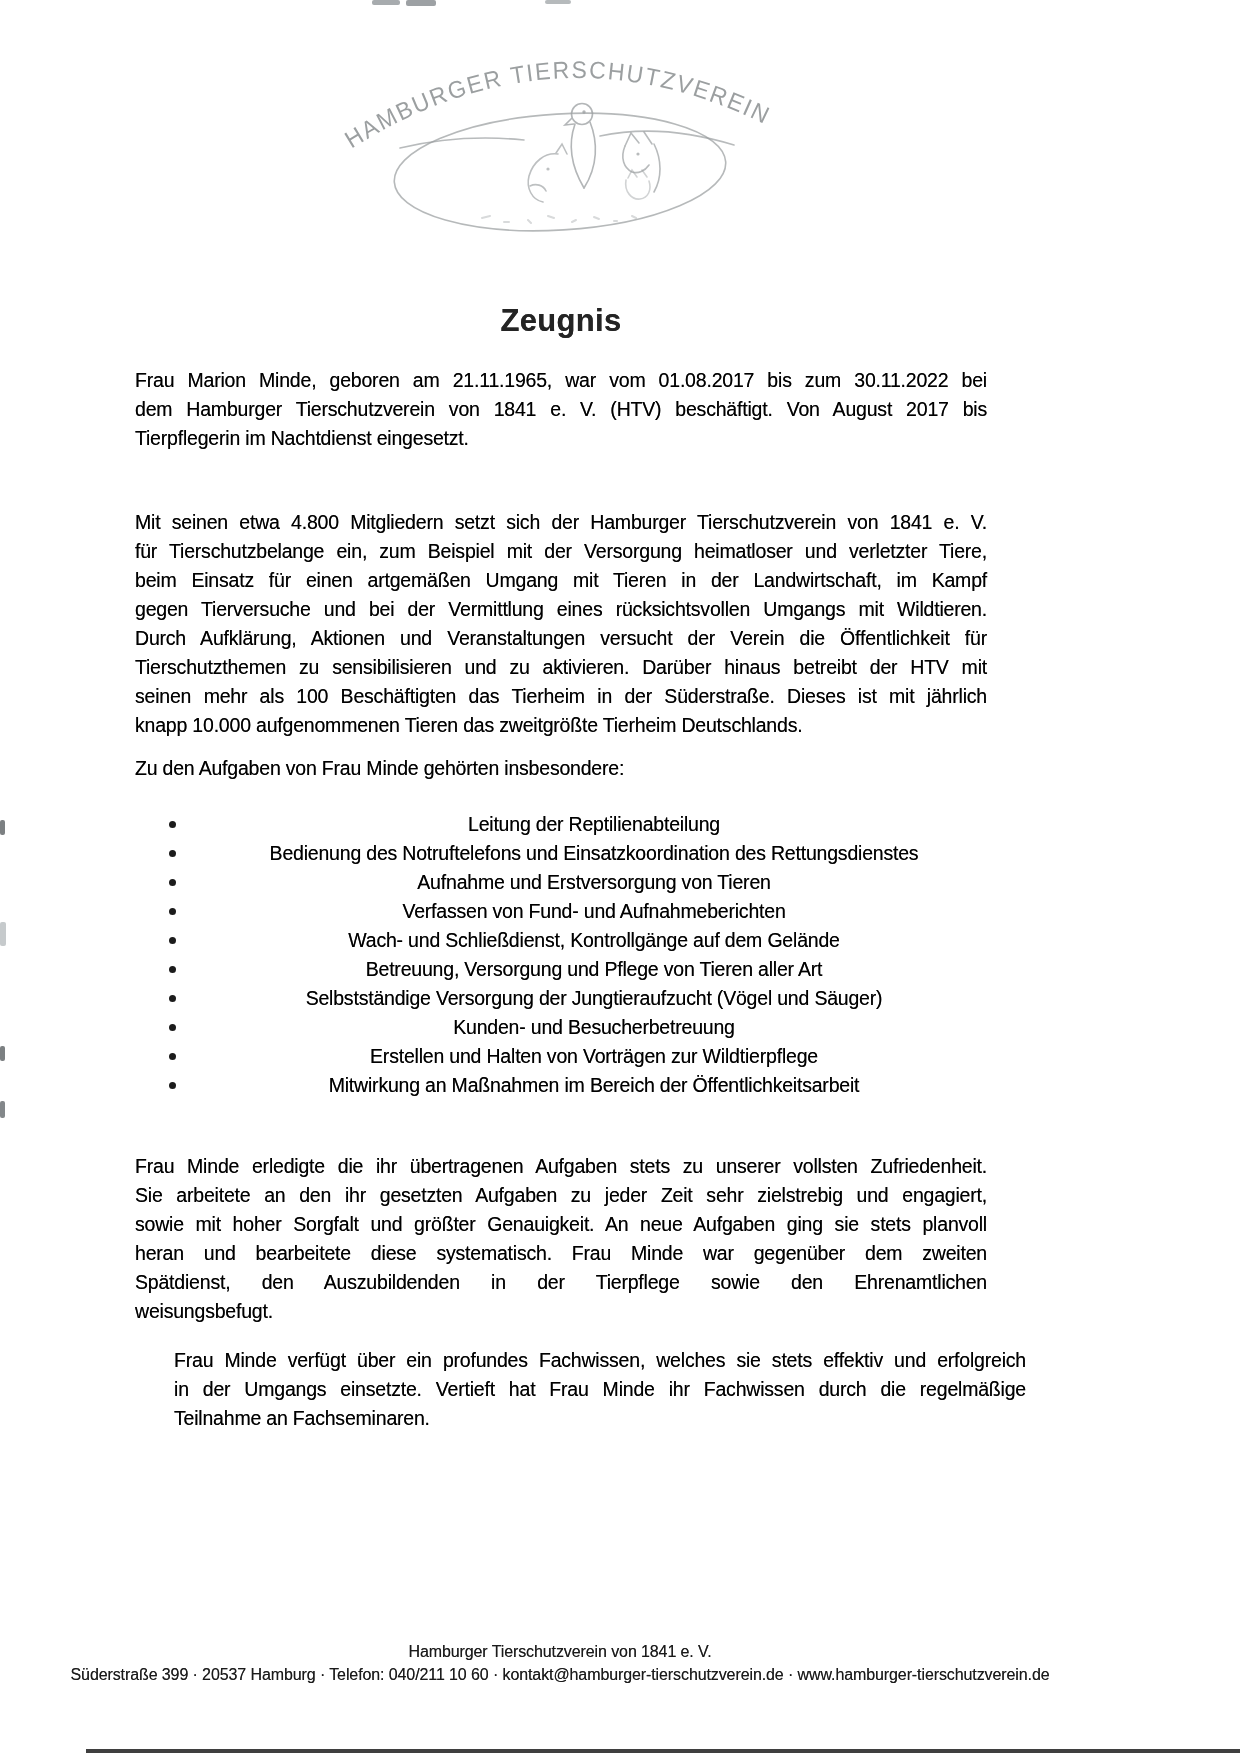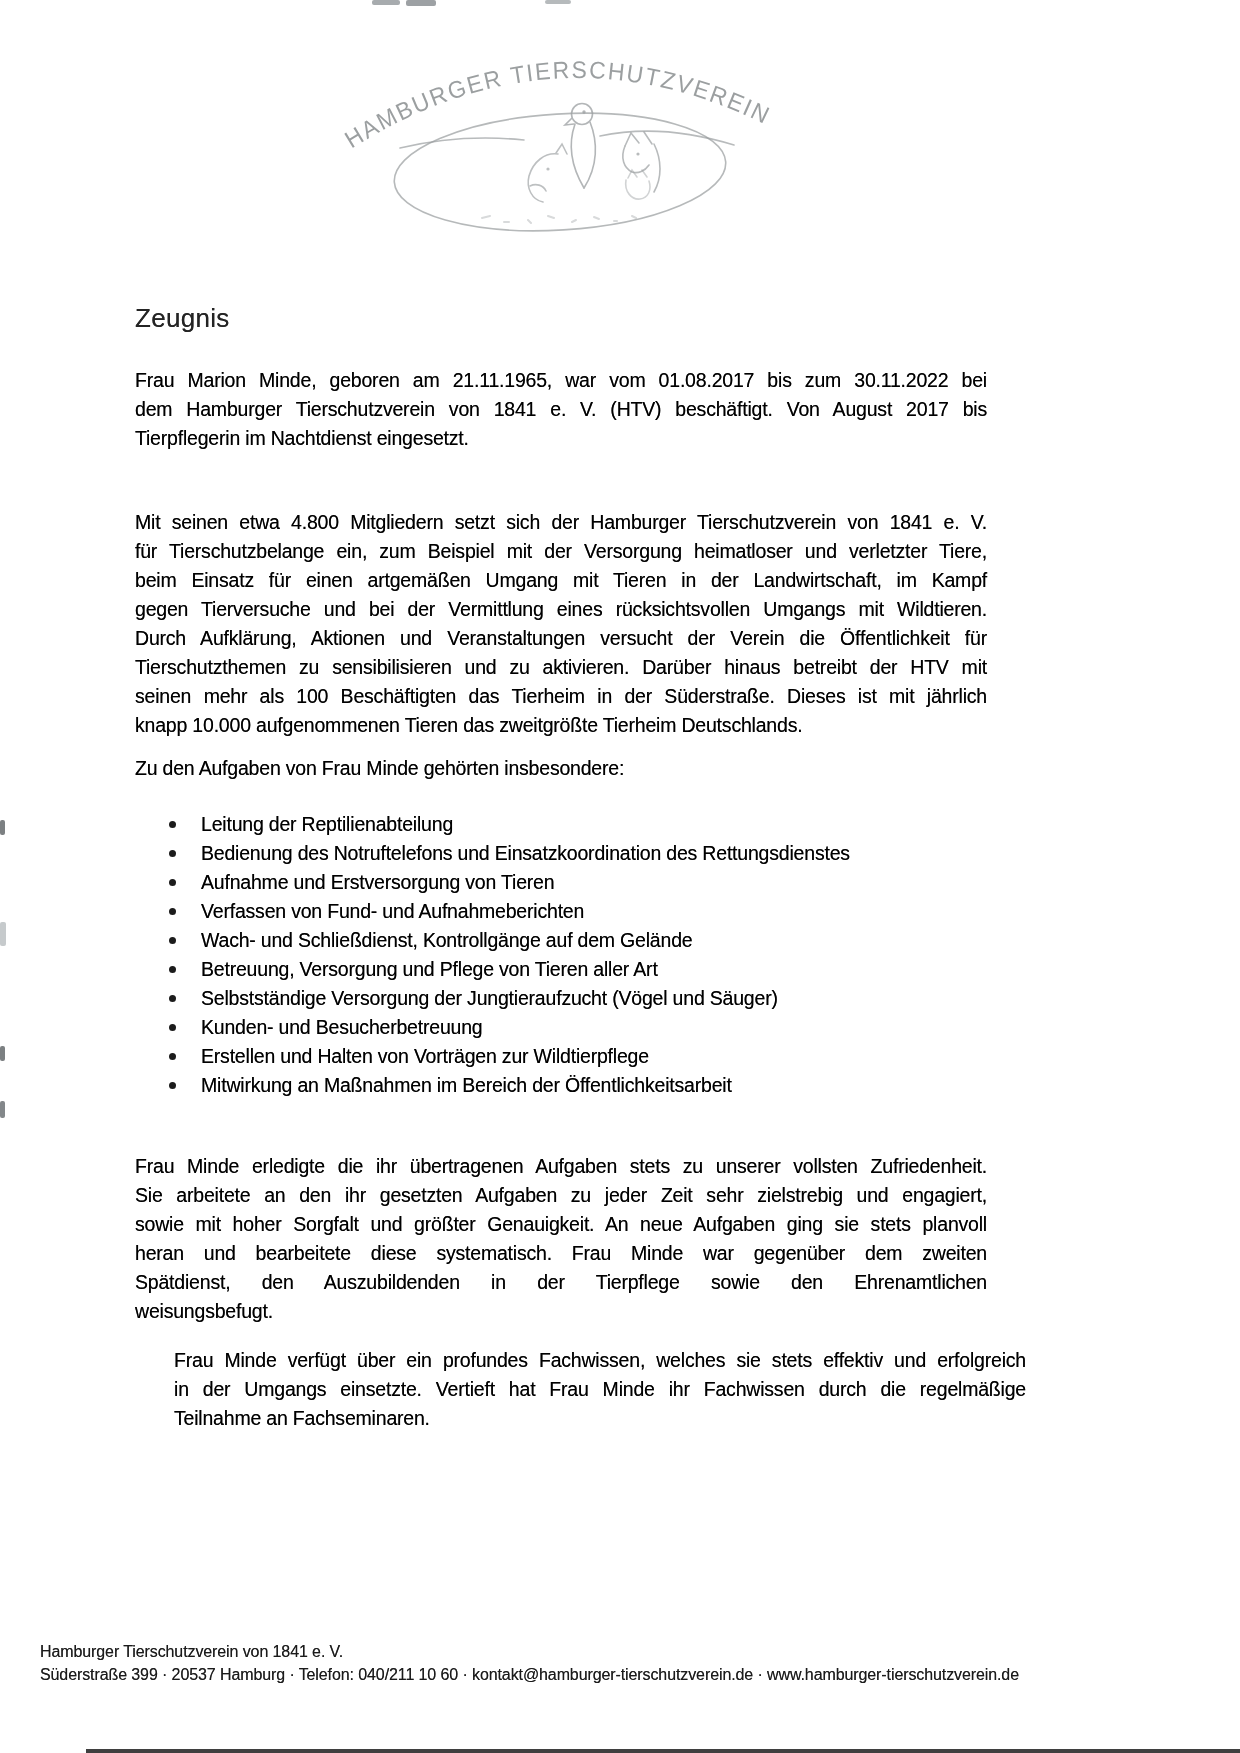--- a/index.html
+++ b/index.html
@@ -8,59 +8,60 @@
     width: 1240px;
     height: 1753px;
     background: #ffffff;
     font-family: "Liberation Sans", sans-serif;
     color: #1f1f1f;
     overflow: hidden;
   }
   .content-block { position: absolute; left: 135px; width: 852px; }
   .doc-title {
     top: 303px;
-    font-size: 26px;
-    font-weight: normal;
+    font-size: 31px;
+    font-weight: bold;
+    text-align: center;
     color: #242424;
     letter-spacing: 0.3px;
     text-shadow: 0 0 0.6px rgba(25,25,25,0.75);
   }
   .para, .intro, .tasks {
     font-size: 19.5px;
     line-height: 29px;
     letter-spacing: -0.2px;
     color: #000000;
     text-shadow: 0 0 0.55px rgba(30,30,30,0.72);
   }
   .pline { text-align: justify; text-align-last: justify; }
   .pline.last { text-align-last: left; }
   .p-employment { top: 366px; }
   .p-association { top: 508px; }
   .intro { top: 754px; }
   .tasks-wrap { top: 810px; }
   .p-performance { top: 1152px; }
   .p-expertise { top: 1346px; margin-left: 39px; }
-  ul.tasks { list-style: none; margin: 0; padding: 0 0 0 66px; }
+  ul.tasks { list-style: none; margin: 0; padding: 0 0 0 66px; text-align: center; }
   ul.tasks li { position: relative; }
   ul.tasks li::before {
     content: "";
     position: absolute;
     left: -32px;
     top: 11px;
     width: 7px;
     height: 7px;
     border-radius: 50%;
     background: #1c1c1c;
   }
   .footer {
     position: absolute;
     left: 40px;
     top: 1641px;
     width: 1040px;
-    text-align: left;
+    text-align: center;
     font-size: 16px;
     line-height: 22.5px;
     color: #1b1b1b;
     letter-spacing: -0.1px;
     text-shadow: 0 0 0.5px rgba(30,30,30,0.7);
   }
   .stamp {
     position: absolute;
     left: 332px;
     top: 50px;

